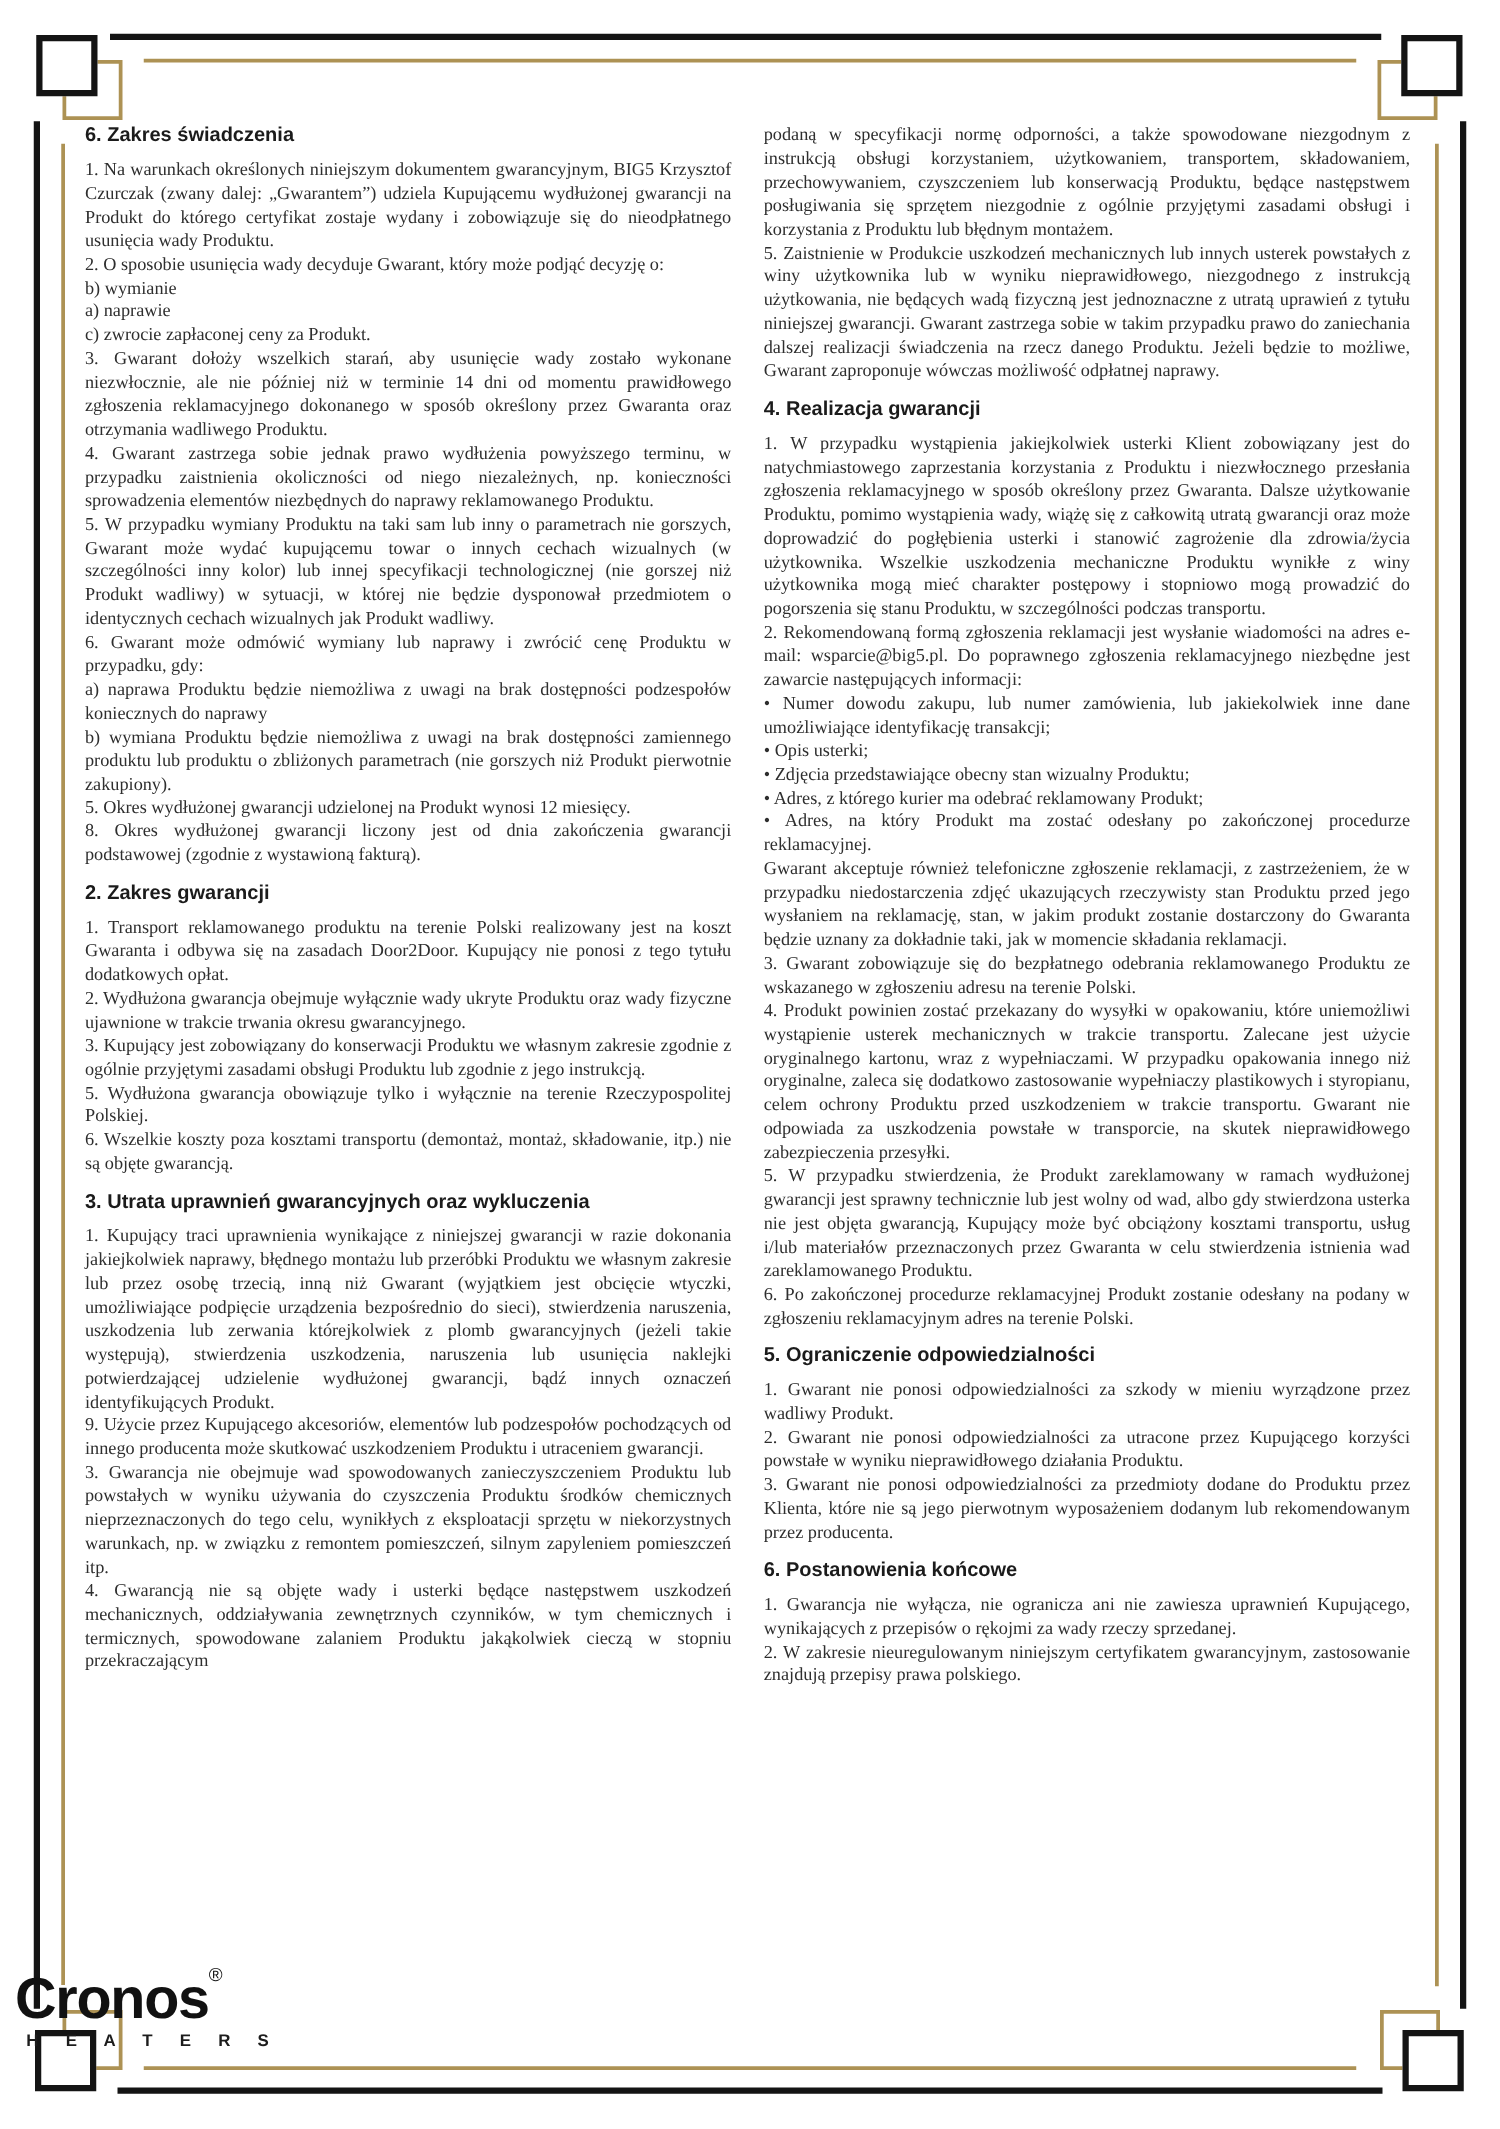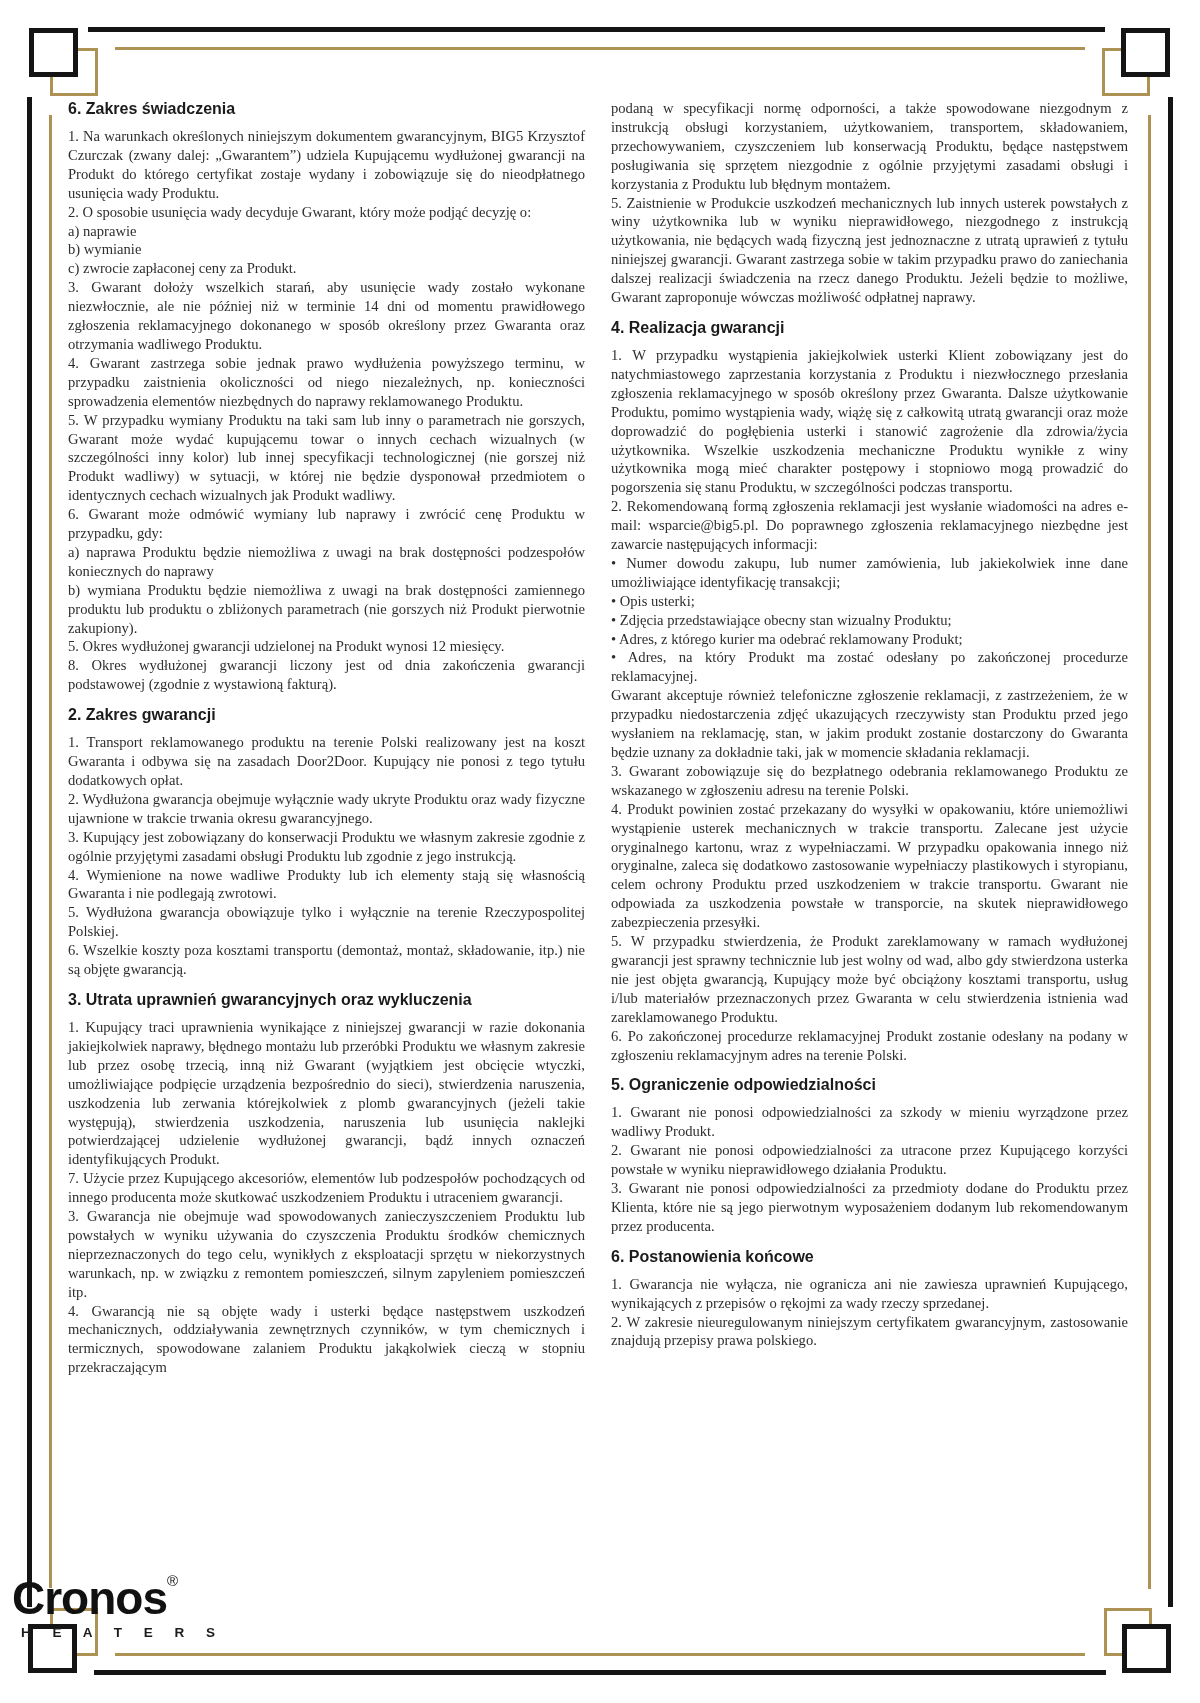--- a/index.html
+++ b/index.html
@@ -86,41 +86,40 @@
 <div class="corner-square sq-gold sq-gold-bl"></div>
 <div class="corner-square sq-black sq-black-bl"></div>
 <div class="corner-square sq-gold sq-gold-br"></div>
 <div class="corner-square sq-black sq-black-br"></div>
 
 <div class="content">
   <div class="col">
       <h2 class="sec-heading">6. Zakres świadczenia</h2>
       <p class="para">1. Na warunkach określonych niniejszym dokumentem gwarancyjnym, BIG5 Krzysztof Czurczak (zwany dalej: „Gwarantem”) udziela Kupującemu wydłużonej gwarancji na Produkt do którego certyfikat zostaje wydany i zobowiązuje się do nieodpłatnego usunięcia wady Produktu.</p>
       <p class="para">2. O sposobie usunięcia wady decyduje Gwarant, który może podjąć decyzję o:</p>
+      <p class="para">b) wymianie</p>
       <p class="para">a) naprawie</p>
-      <p class="para">b) wymianie</p>
       <p class="para">c) zwrocie zapłaconej ceny za Produkt.</p>
       <p class="para">3. Gwarant dołoży wszelkich starań, aby usunięcie wady zostało wykonane niezwłocznie, ale nie później niż w terminie 14 dni od momentu prawidłowego zgłoszenia reklamacyjnego dokonanego w sposób określony przez Gwaranta oraz otrzymania wadliwego Produktu.</p>
       <p class="para">4. Gwarant zastrzega sobie jednak prawo wydłużenia powyższego terminu, w przypadku zaistnienia okoliczności od niego niezależnych, np. konieczności sprowadzenia elementów niezbędnych do naprawy reklamowanego Produktu.</p>
       <p class="para">5. W przypadku wymiany Produktu na taki sam lub inny o parametrach nie gorszych, Gwarant może wydać kupującemu towar o innych cechach wizualnych (w szczególności inny kolor) lub innej specyfikacji technologicznej (nie gorszej niż Produkt wadliwy) w sytuacji, w której nie będzie dysponował przedmiotem o identycznych cechach wizualnych jak Produkt wadliwy.</p>
       <p class="para">6. Gwarant może odmówić wymiany lub naprawy i zwrócić cenę Produktu w przypadku, gdy:</p>
       <p class="para">a) naprawa Produktu będzie niemożliwa z uwagi na brak dostępności podzespołów koniecznych do naprawy</p>
       <p class="para">b) wymiana Produktu będzie niemożliwa z uwagi na brak dostępności zamiennego produktu lub produktu o zbliżonych parametrach (nie gorszych niż Produkt pierwotnie zakupiony).</p>
       <p class="para">5. Okres wydłużonej gwarancji udzielonej na Produkt wynosi 12 miesięcy.</p>
       <p class="para">8. Okres wydłużonej gwarancji liczony jest od dnia zakończenia gwarancji podstawowej (zgodnie z wystawioną fakturą).</p>
       <h2 class="sec-heading">2. Zakres gwarancji</h2>
       <p class="para">1. Transport reklamowanego produktu na terenie Polski realizowany jest na koszt Gwaranta i odbywa się na zasadach Door2Door. Kupujący nie ponosi z tego tytułu dodatkowych opłat.</p>
       <p class="para">2. Wydłużona gwarancja obejmuje wyłącznie wady ukryte Produktu oraz wady fizyczne ujawnione w trakcie trwania okresu gwarancyjnego.</p>
       <p class="para">3. Kupujący jest zobowiązany do konserwacji Produktu we własnym zakresie zgodnie z ogólnie przyjętymi zasadami obsługi Produktu lub zgodnie z jego instrukcją.</p>
-      <p class="para">4. Wymienione na nowe wadliwe Produkty lub ich elementy stają się własnością Gwaranta i nie podlegają zwrotowi.</p>
       <p class="para">5. Wydłużona gwarancja obowiązuje tylko i wyłącznie na terenie Rzeczypospolitej Polskiej.</p>
       <p class="para">6. Wszelkie koszty poza kosztami transportu (demontaż, montaż, składowanie, itp.) nie są objęte gwarancją.</p>
       <h2 class="sec-heading">3. Utrata uprawnień gwarancyjnych oraz wykluczenia</h2>
       <p class="para">1. Kupujący traci uprawnienia wynikające z niniejszej gwarancji w razie dokonania jakiejkolwiek naprawy, błędnego montażu lub przeróbki Produktu we własnym zakresie lub przez osobę trzecią, inną niż Gwarant (wyjątkiem jest obcięcie wtyczki, umożliwiające podpięcie urządzenia bezpośrednio do sieci), stwierdzenia naruszenia, uszkodzenia lub zerwania którejkolwiek z plomb gwarancyjnych (jeżeli takie występują), stwierdzenia uszkodzenia, naruszenia lub usunięcia naklejki potwierdzającej udzielenie wydłużonej gwarancji, bądź innych oznaczeń identyfikujących Produkt.</p>
-      <p class="para">7. Użycie przez Kupującego akcesoriów, elementów lub podzespołów pochodzących od innego producenta może skutkować uszkodzeniem Produktu i utraceniem gwarancji.</p>
+      <p class="para">9. Użycie przez Kupującego akcesoriów, elementów lub podzespołów pochodzących od innego producenta może skutkować uszkodzeniem Produktu i utraceniem gwarancji.</p>
       <p class="para">3. Gwarancja nie obejmuje wad spowodowanych zanieczyszczeniem Produktu lub powstałych w wyniku używania do czyszczenia Produktu środków chemicznych nieprzeznaczonych do tego celu, wynikłych z eksploatacji sprzętu w niekorzystnych warunkach, np. w związku z remontem pomieszczeń, silnym zapyleniem pomieszczeń itp.</p>
       <p class="para">4. Gwarancją nie są objęte wady i usterki będące następstwem uszkodzeń mechanicznych, oddziaływania zewnętrznych czynników, w tym chemicznych i termicznych, spowodowane zalaniem Produktu jakąkolwiek cieczą w stopniu przekraczającym</p>
     </div>
   <div class="col">
       <p class="para">podaną w specyfikacji normę odporności, a także spowodowane niezgodnym z instrukcją obsługi korzystaniem, użytkowaniem, transportem, składowaniem, przechowywaniem, czyszczeniem lub konserwacją Produktu, będące następstwem posługiwania się sprzętem niezgodnie z ogólnie przyjętymi zasadami obsługi i korzystania z Produktu lub błędnym montażem.</p>
       <p class="para">5. Zaistnienie w Produkcie uszkodzeń mechanicznych lub innych usterek powstałych z winy użytkownika lub w wyniku nieprawidłowego, niezgodnego z instrukcją użytkowania, nie będących wadą fizyczną jest jednoznaczne z utratą uprawień z tytułu niniejszej gwarancji. Gwarant zastrzega sobie w takim przypadku prawo do zaniechania dalszej realizacji świadczenia na rzecz danego Produktu. Jeżeli będzie to możliwe, Gwarant zaproponuje wówczas możliwość odpłatnej naprawy.</p>
       <h2 class="sec-heading">4. Realizacja gwarancji</h2>
       <p class="para">1. W przypadku wystąpienia jakiejkolwiek usterki Klient zobowiązany jest do natychmiastowego zaprzestania korzystania z Produktu i niezwłocznego przesłania zgłoszenia reklamacyjnego w sposób określony przez Gwaranta. Dalsze użytkowanie Produktu, pomimo wystąpienia wady, wiążę się z całkowitą utratą gwarancji oraz może doprowadzić do pogłębienia usterki i stanowić zagrożenie dla zdrowia/życia użytkownika. Wszelkie uszkodzenia mechaniczne Produktu wynikłe z winy użytkownika mogą mieć charakter postępowy i stopniowo mogą prowadzić do pogorszenia się stanu Produktu, w szczególności podczas transportu.</p>
       <p class="para">2. Rekomendowaną formą zgłoszenia reklamacji jest wysłanie wiadomości na adres e-mail: wsparcie@big5.pl. Do poprawnego zgłoszenia reklamacyjnego niezbędne jest zawarcie następujących informacji:</p>
       <p class="para">• Numer dowodu zakupu, lub numer zamówienia, lub jakiekolwiek inne dane umożliwiające identyfikację transakcji;</p>

